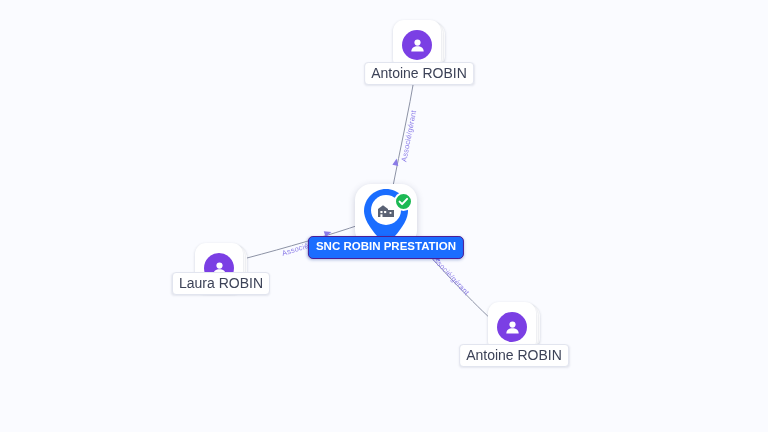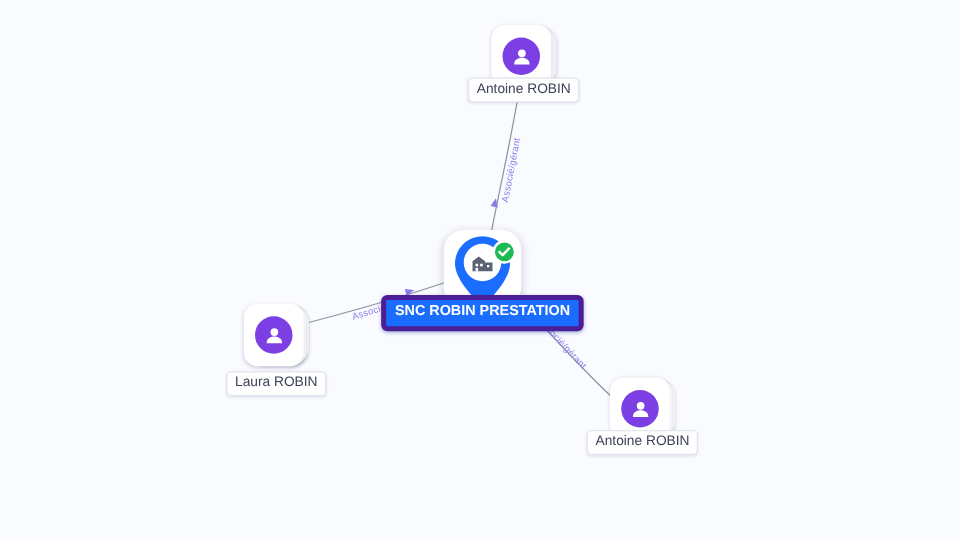--- a/index.html
+++ b/index.html
@@ -102,39 +102,39 @@
     align-items: center;
     justify-content: center;
   }
   .verified-badge svg { display: block; }
 
   
   .node-label {
     position: absolute;
     transform: translateX(-50%);
     white-space: nowrap;
-    font-size: 11px;
+    font-size: 14px;
     line-height: 1;
     color: #3c4257;
     background: #ffffff;
     border: 1px solid #e2e5ef;
     border-radius: 4px;
     padding: 3px 6px 4px 6px;
     box-shadow: 0 1px 2px rgba(40,50,90,.10);
   }
   .company-label {
     position: absolute;
     transform: translateX(-50%);
     white-space: nowrap;
     font-size: 11.5px;
     line-height: 1;
     font-weight: bold;
     color: #ffffff;
     background: #1a6dff;
-    border: 4px solid #4c1d95;
+    border: 1px solid #4c1d95;
     border-radius: 5px;
     padding: 4px 7px 5px 7px;
     box-shadow: 0 1px 3px rgba(20,60,160,.35);
   }
 
   
   .edge-label {
     position: absolute;
     white-space: nowrap;
     font-size: 7.5px;
@@ -187,21 +187,21 @@
           <div class="card c1">
             <div class="avatar">
               <svg width="17" height="17" viewBox="0 0 17 17" xmlns="http://www.w3.org/2000/svg">
                 <circle cx="8.5" cy="5.6" r="3.1" fill="#ffffff"></circle>
                 <path d="M2.3 14.6 C2.3 10.9 5.1 9.2 8.5 9.2 C11.9 9.2 14.7 10.9 14.7 14.6 Z" fill="#ffffff"></path>
               </svg>
             </div>
           </div>
         </div>
       </div>
-      <div class="node-label" style="left: 221px; top: 297px; text-align: right;">Laura ROBIN</div>
+      <div class="node-label" style="left: 221px; top: 272px; text-align: right;">Laura ROBIN</div>
       <div class="person-node" style="left: 514px; top: 328px;">
         <div class="card-stack">
           <div class="card c3"></div>
           <div class="card c2"></div>
           <div class="card c1">
             <div class="avatar">
               <svg width="17" height="17" viewBox="0 0 17 17" xmlns="http://www.w3.org/2000/svg">
                 <circle cx="8.5" cy="5.6" r="3.1" fill="#ffffff"></circle>
                 <path d="M2.3 14.6 C2.3 10.9 5.1 9.2 8.5 9.2 C11.9 9.2 14.7 10.9 14.7 14.6 Z" fill="#ffffff"></path>
               </svg>

